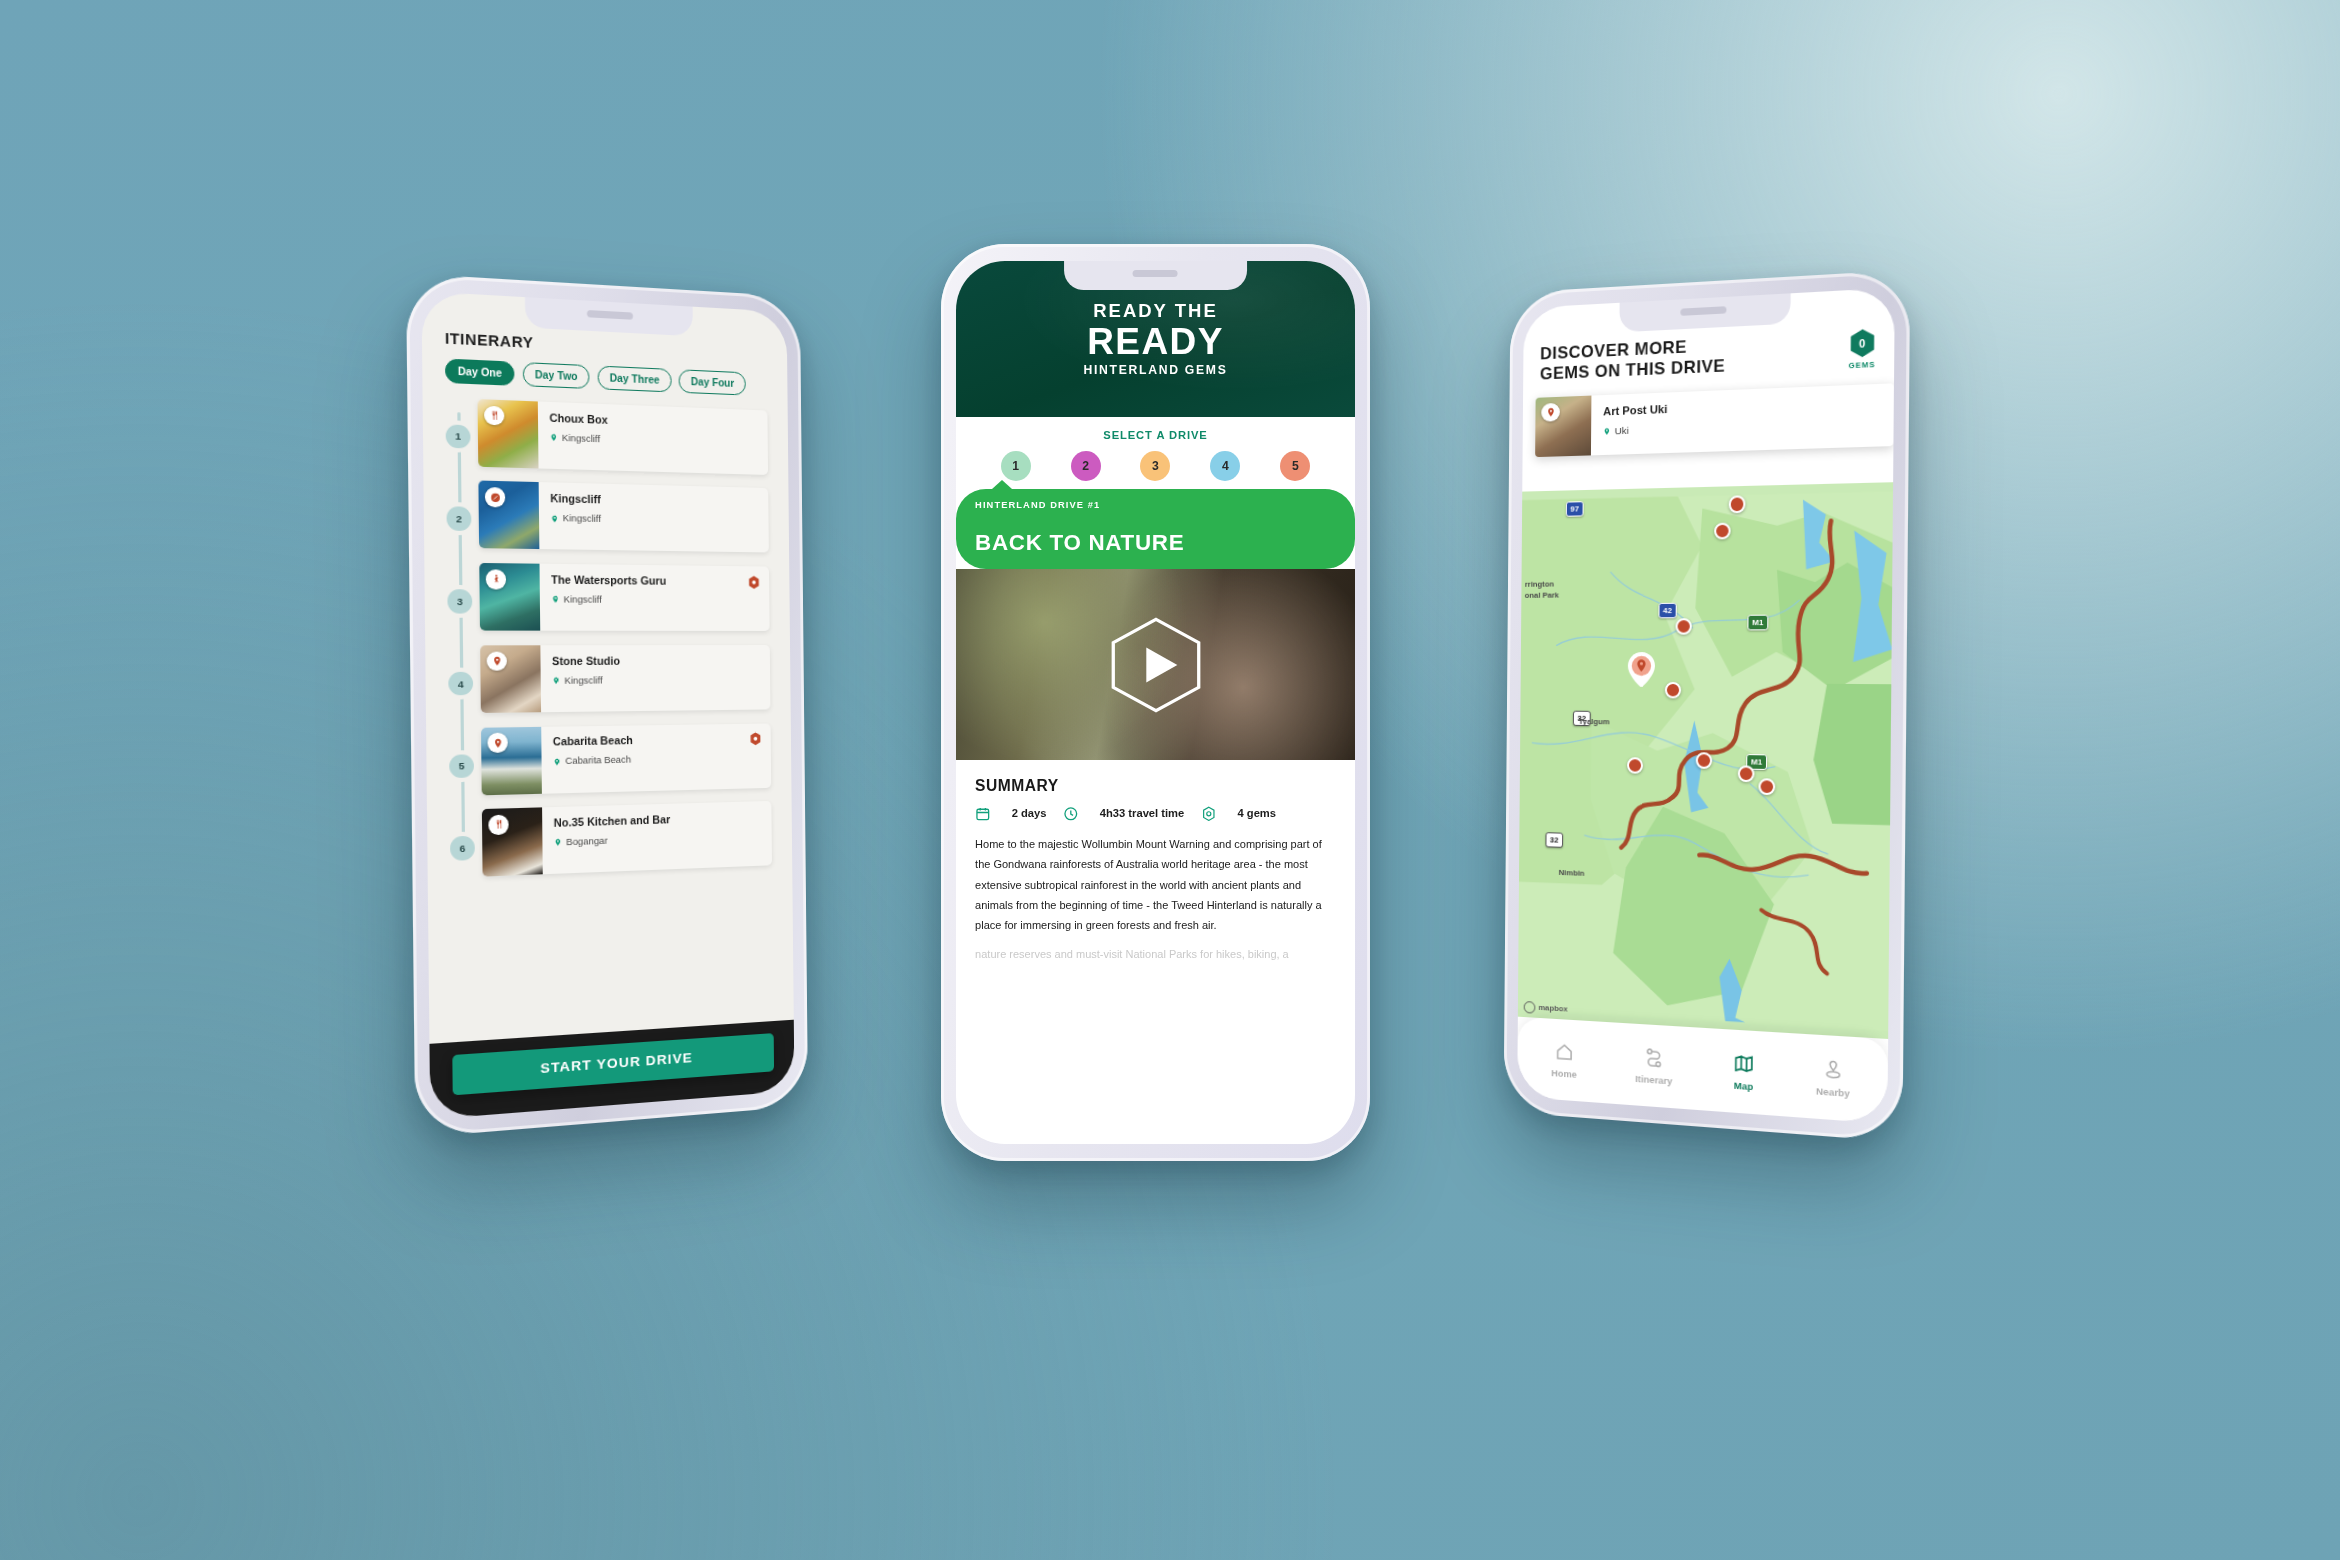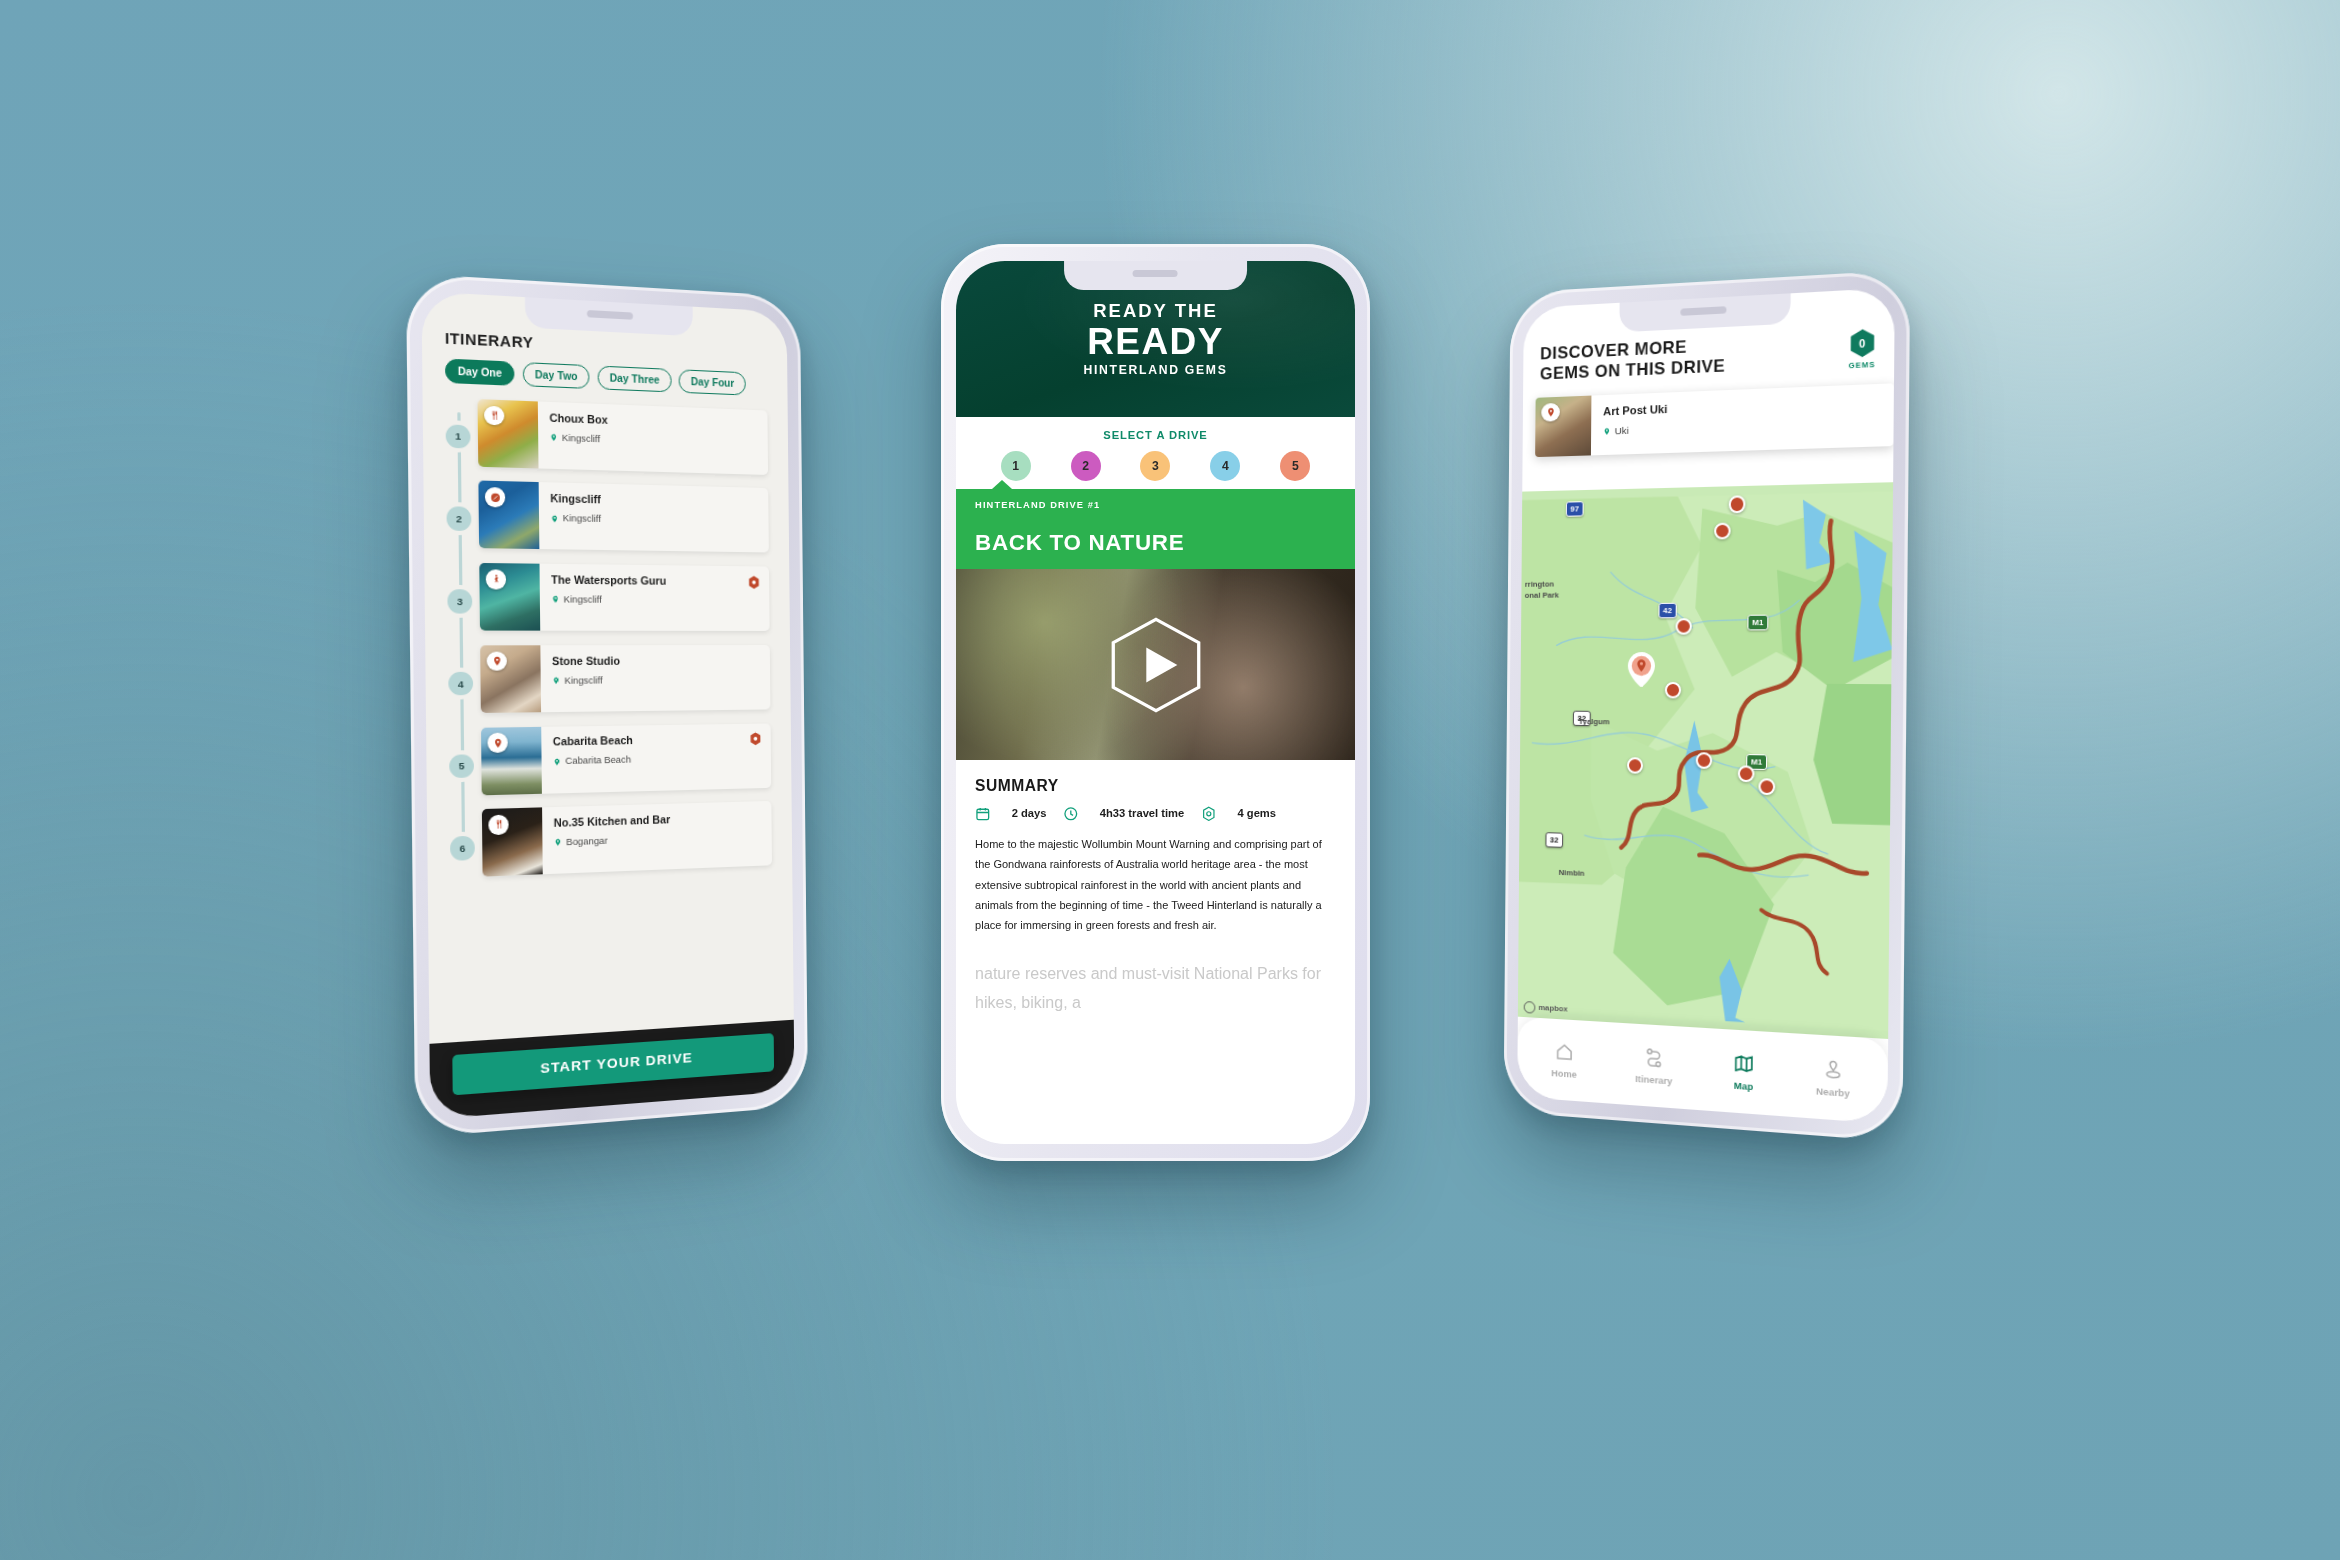--- a/index.html
+++ b/index.html
@@ -82,21 +82,21 @@
   .cp-hero .l1{font-size:18.5px;font-weight:800;letter-spacing:2px;font-stretch:condensed;}
   .cp-hero .l2{font-size:37px;font-weight:800;letter-spacing:1.4px;line-height:1;
     margin:1px 0 2.9px;font-stretch:condensed;}
   .cp-hero .l3{font-size:12.2px;font-weight:800;letter-spacing:1.7px;font-stretch:condensed;}
   .cp-select{background:#fff;padding:12.7px 0 7.8px;}
   .cp-select .lbl{text-align:center;font-size:11.2px;font-weight:800;color:#0f8a69;
     letter-spacing:0.9px;text-transform:uppercase;}
   .cp-dots{display:flex;justify-content:space-around;padding:9.8px 25px 0;}
   .cp-dot{width:30px;height:30px;border-radius:50%;display:flex;align-items:center;
     justify-content:center;font-size:12.2px;font-weight:700;color:#2a2a2a;}
-  .cp-band{background:#2cb14f;position:relative;padding:10.7px 19.5px 13.7px;color:#fff;}
+  .cp-band{background:#2cb14f;position:relative;padding:10.7px 19.5px 13.7px;color:#fff;border-radius:30px;}
   .cp-band::before{content:"";position:absolute;top:-8.8px;left:36px;width:0;height:0;
     border-left:10.7px solid transparent;border-right:10.7px solid transparent;
     border-bottom:9.8px solid #2cb14f;}
   .cp-band .k{font-size:9.3px;font-weight:800;letter-spacing:1.1px;text-transform:uppercase;}
   .cp-band .t{font-size:22.4px;font-weight:800;letter-spacing:0.7px;margin-top:20px;
     font-stretch:condensed;text-transform:uppercase;}
   .cp-video{height:191px;position:relative;overflow:hidden;
     background:linear-gradient(100deg,#4c4a36 0%,#6d6a4a 22%,#9a9d7a 40%,#3b3327 62%,#2a2219 100%);}
   .cp-video .blur{position:absolute;inset:0;
     background:radial-gradient(circle at 22% 28%, rgba(190,205,140,.55) 0%, rgba(190,205,140,0) 42%),
@@ -104,21 +104,21 @@
                radial-gradient(circle at 46% 40%, rgba(60,48,34,.5) 0%, rgba(60,48,34,0) 60%);}
   .cp-play{position:absolute;left:50%;top:50%;transform:translate(-50%,-50%);
     width:101px;height:101px;}
   .cp-body{padding:16.6px 19.5px 0;}
   .cp-sum{font-size:15.6px;font-weight:800;color:#191919;letter-spacing:0.5px;
     text-transform:uppercase;font-stretch:condensed;}
   .cp-facts{display:flex;gap:16.6px;align-items:center;margin-top:10.7px;flex-wrap:nowrap;}
   .cp-fact{display:flex;align-items:center;gap:21px;font-size:11.2px;font-weight:700;color:#1d1d1d;}
   .cp-fact svg{width:15.6px;height:15.6px;flex:0 0 15.6px;}
   .cp-para{font-size:11px;line-height:1.85;color:#202020;margin-top:12.7px;}
-  .cp-para2{font-size:16px;line-height:1.85;color:#c9c9c9;margin-top:23px;}
+  .cp-para2{font-size:11px;line-height:1.85;color:#c9c9c9;margin-top:8px;}
   .cp-cta{position:absolute;left:19.5px;right:19.5px;bottom:39px;background:#13997a;
     border-radius:4.9px;text-align:center;padding:13.7px 0;color:#fff;font-size:14.6px;
     font-weight:800;letter-spacing:1.1px;text-transform:uppercase;font-stretch:condensed;}
 
   
   #phone-right{left:1507px;top:293px;width:390px;height:819px;
     transform:perspective(1755px) rotateY(-16deg) rotateZ(0.5deg);transform-origin:left center;}
   #phone-right .screen{left:13.7px;top:15.6px;right:13.7px;bottom:15.6px;background:#fff;}
   .rp-head{padding:37px 17.6px 11.7px;display:flex;justify-content:space-between;align-items:flex-start;}
   .rp-head h2{margin:0;font-size:16.6px;font-weight:800;line-height:1.25;color:#1b1b1b;

